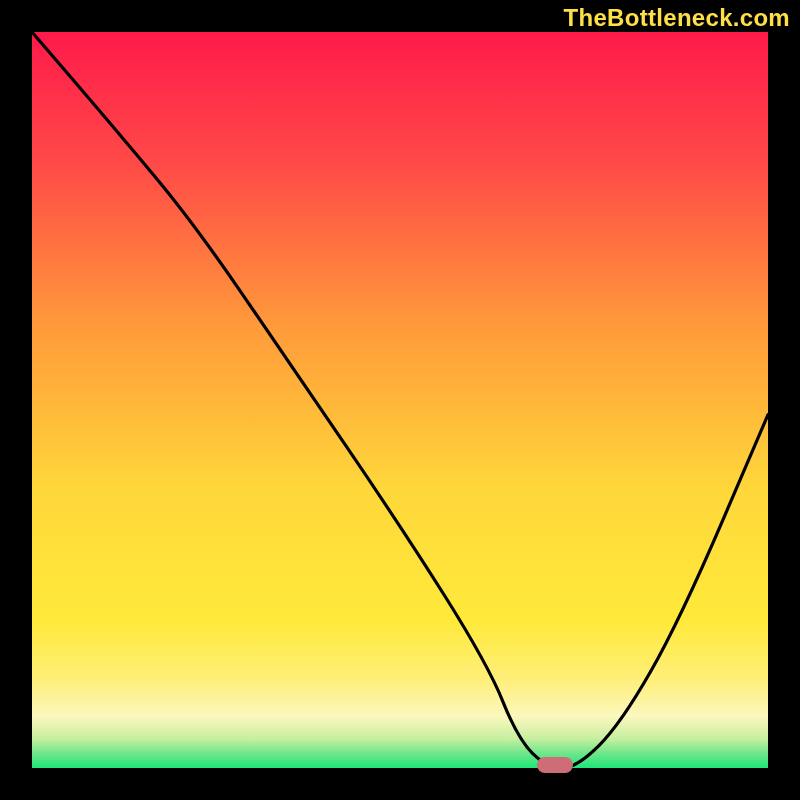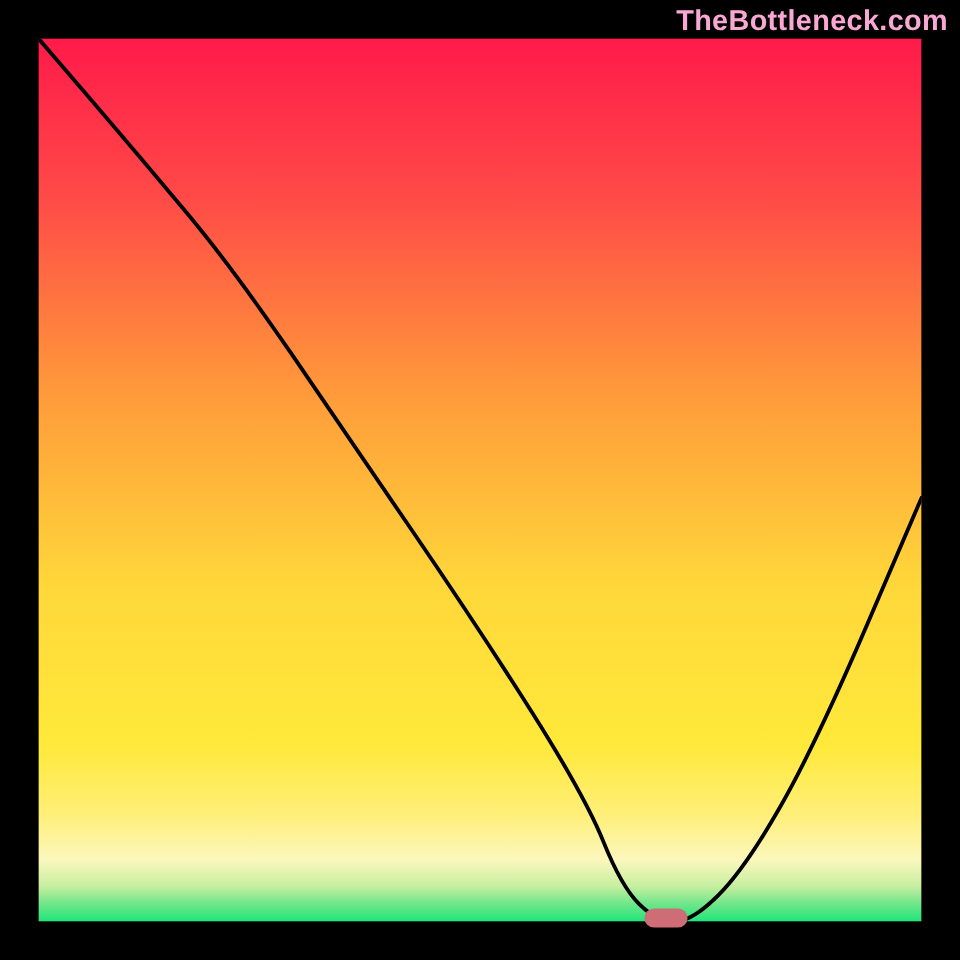--- a/index.html
+++ b/index.html
@@ -13,21 +13,21 @@
   .frame {
     position: relative;
     width: 800px;
     height: 800px;
     background: #000;
   }
   .watermark {
     position: absolute;
     top: 4px;
     right: 10px;
-    color: #f9a8d4;
+    color: #fde047;
     font-size: 24px;
     font-weight: 600;
     letter-spacing: 0.3px;
     z-index: 20;
   }
   .plot {
     position: absolute;
     left: 32px;
     top: 32px;
     width: 736px;

